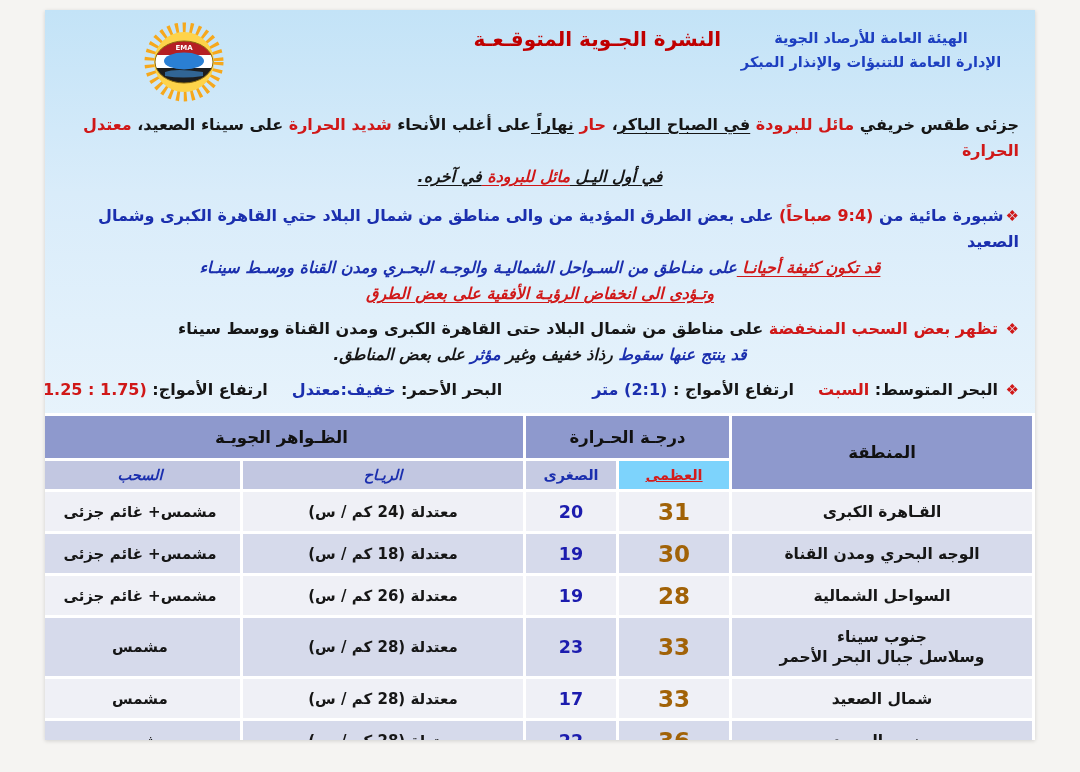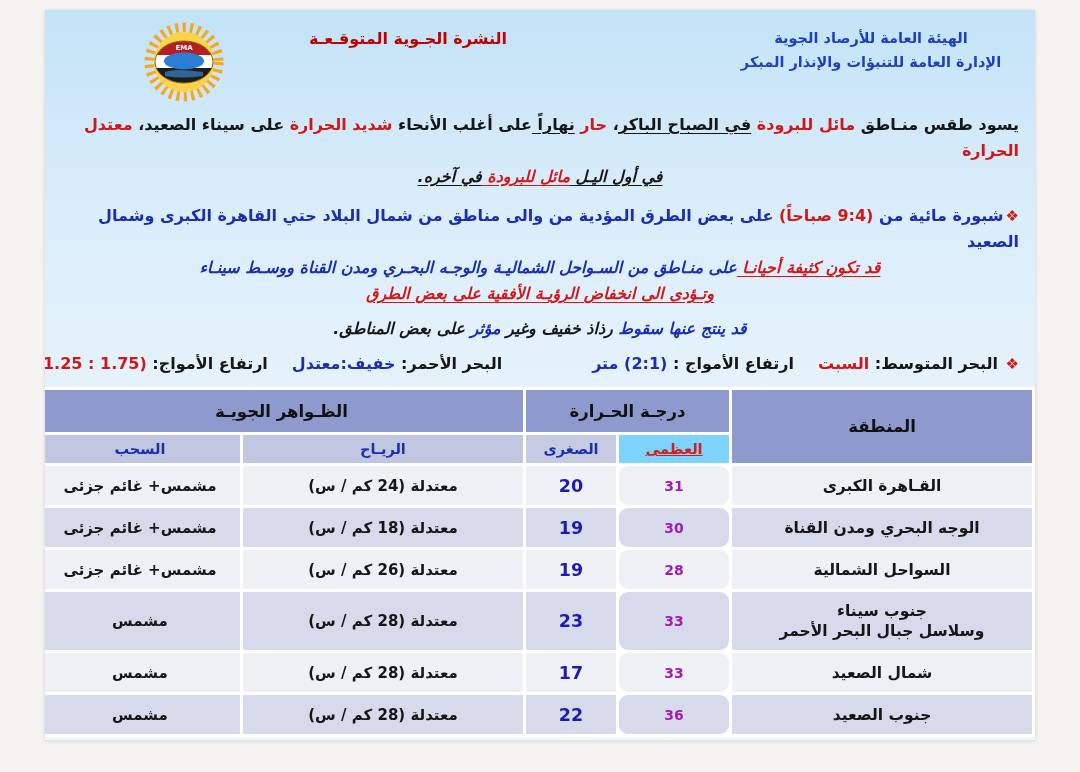--- a/index.html
+++ b/index.html
@@ -6,21 +6,21 @@
   html,body { width:1080px; height:772px; background:#f5f4f2; font-family:"DejaVu Sans", sans-serif; }
   .doc {
     position:absolute; left:45px; top:10px; width:990px; height:730px;
     background:linear-gradient(180deg,#c3e3f7 0%, #d9ecfa 25%, #e9f4fc 60%, #f1f8fd 100%);
     direction:rtl; display:flex; flex-direction:column; overflow:hidden;
     box-shadow:0 1px 4px rgba(0,0,0,.15);
   }
   
   .hdr { display:flex; align-items:flex-start; padding:10px 14px 0 14px; height:86px; }
   .org { width:300px; text-align:center; color:#1d3fc0; font-weight:bold; font-size:14.5px; line-height:24px; padding-top:6px; }
-  .titles { flex:1; text-align:left; color:#c00000; font-weight:bold; font-size:16px; line-height:30px; padding-top:4px; }
+  .titles { flex:1; text-align:right; color:#c00000; font-weight:bold; font-size:20px; line-height:30px; padding-top:4px; }
   .titles .t2 { text-decoration:underline; text-underline-offset:4px; }
   .logo-box { width:250px; display:flex; justify-content:center; }
   
   .para { padding:0 16px; font-weight:bold; font-size:16px; line-height:26px; }
   .p1 { margin-top:16px; }
   .p2 { margin-top:13px; }
   .p3 { margin-top:9px; }
   .p4 { margin-top:9px; white-space:nowrap; }
   .line.center { text-align:center;font-style:italic; }
   .k { color:#161616; }
@@ -32,25 +32,25 @@
   .sp-s { display:inline-block; width:24px; }
   .sp-l { display:inline-block; width:90px; }
   
   .tbl-wrap { margin-top:10px; background:#ffffff; }
   table { width:100%; border-collapse:separate; border-spacing:3px; table-layout:fixed; direction:rtl; }
   th, td { text-align:center; vertical-align:middle; font-weight:bold; }
   .hb { background:#8e99cd; color:#111; font-size:16.5px; height:42px; }
   .hs { background:#c2c7e1; font-size:14.5px; height:28px; }
   .max-h { color:#d41c1c; background:#7dd3fc;text-decoration:underline; }
   .min-h { color:#1b2fae; background:#c6cbe3; }
-  .wind-h, .clouds-h { color:#1b2fae; }
+  .wind-h, .clouds-h { color:#1b2fae;font-style:italic; }
   tr.light td { background:#eff0f6; }
   tr.dark td { background:#d6daeb; }
   td { font-size:15px; color:#161616; height:39px; }
-  td.tmax { color:#a21caf; font-size:14px;border-radius:9px; }
+  td.tmax { color:#a16207; font-size:23px; }
   td.tmin { color:#1c1cae; font-size:17.5px; }
   td.region { white-space:pre-line; line-height:20px; font-size:15.5px; }
   tr.tall td { height:58px; }
 </style>
 </head>
 <body>
 
 <div class="doc">
 
   <div class="hdr">
@@ -75,31 +75,32 @@
           <ellipse cx="59" cy="41" rx="20" ry="8.5" fill="#2a7fd4"></ellipse>
           <path d="M40 52 q10 -4 38 0 l0 4 q-20 3 -38 0 z" fill="#3b84c8" opacity="0.7"></path>
         </g>
         <ellipse cx="59" cy="42" rx="29" ry="21" fill="none" stroke="#8a6a10" stroke-width="1"></ellipse>
         <text x="59" y="30" text-anchor="middle" font-size="7" font-weight="bold" fill="#ffffff">EMA</text>
       </svg>
     </div>
   </div>
 
   <div class="para p1">
-    <div class="line"><span class="k">يسود طقس منـاطق </span><span class="r">مائل للبرودة </span><span class="k u">في الصباح الباكر</span><span class="k">، </span><span class="r">حار </span><span class="k u">نهاراً </span><span class="k">على أغلب الأنحاء </span><span class="r">شديد الحرارة </span><span class="k">على سيناء الصعيد، </span><span class="r">معتدل الحرارة</span></div>
+    <div class="line"><span class="k">جزئى طقس خريفي </span><span class="r">مائل للبرودة </span><span class="k u">في الصباح الباكر</span><span class="k">، </span><span class="r">حار </span><span class="k u">نهاراً </span><span class="k">على أغلب الأنحاء </span><span class="r">شديد الحرارة </span><span class="k">على سيناء الصعيد، </span><span class="r">معتدل الحرارة</span></div>
     <div class="line center"><span class="k u">في أول اليـل </span><span class="r u">مائل للبرودة </span><span class="k u">في آخره.</span></div>
   </div>
 
   <div class="para p2">
     <div class="line"><span class="bullet">❖</span><span class="b">شبورة مائية من </span><span class="r">(9:4 صباحاً)</span><span class="b"> على بعض الطرق المؤدية من والى مناطق من شمال البلاد حتي القاهرة الكبرى وشمال الصعيد</span></div>
     <div class="line center"><span class="r u">قد تكون كثيفة أحيانـا </span><span class="b">على منـاطق من السـواحل الشماليـة والوجـه البحـري ومدن القناة ووسـط سينـاء</span></div>
     <div class="line center"><span class="r u">وتـؤدى الى انخفاض الرؤيـة الأفقية على بعض الطرق</span></div>
   </div>
 
   <div class="para p3">
+    <div class="line"><span class="bullet">❖</span> <span class="r">تظهر بعض السحب المنخفضة </span><span class="k">على مناطق من شمال البلاد حتى القاهرة الكبرى ومدن القناة ووسط سيناء</span></div>
     <div class="line center"><span class="b">قد ينتج عنها سقوط </span><span class="k">رذاذ خفيف وغير </span><span class="b">مؤثر </span><span class="k">على بعض المناطق.</span></div>
   </div>
 
   <div class="para p4">
     <span class="bullet">❖</span>
     <span class="k">البحر المتوسط: </span><span class="r">السبت</span><span class="sp-s"></span><span class="k">ارتفاع الأمواج : </span><span class="b ltr">(2:1)</span><span class="b"> متر</span><span class="sp-l"></span><span class="k">البحر الأحمر: </span><span class="b">خفيف:معتدل</span><span class="sp-s"></span><span class="k">ارتفاع الأمواج: </span><span class="r ltr">(1.25 : 1.75)</span>
   </div>
 
   <div class="tbl-wrap">
     <table>

